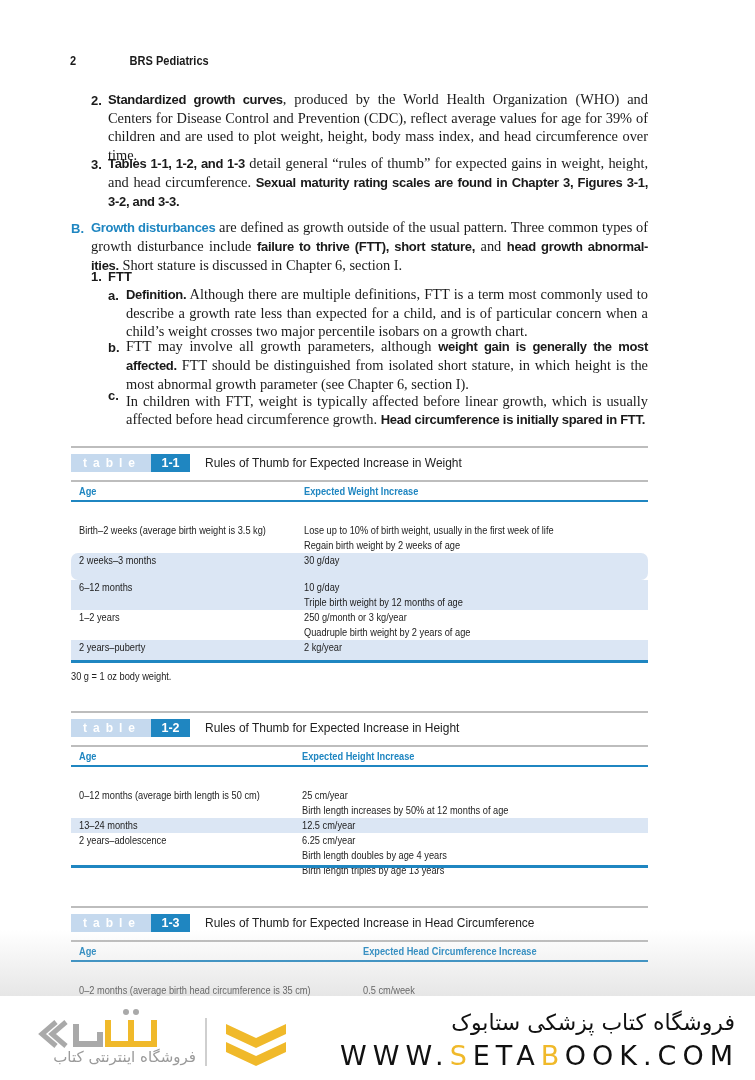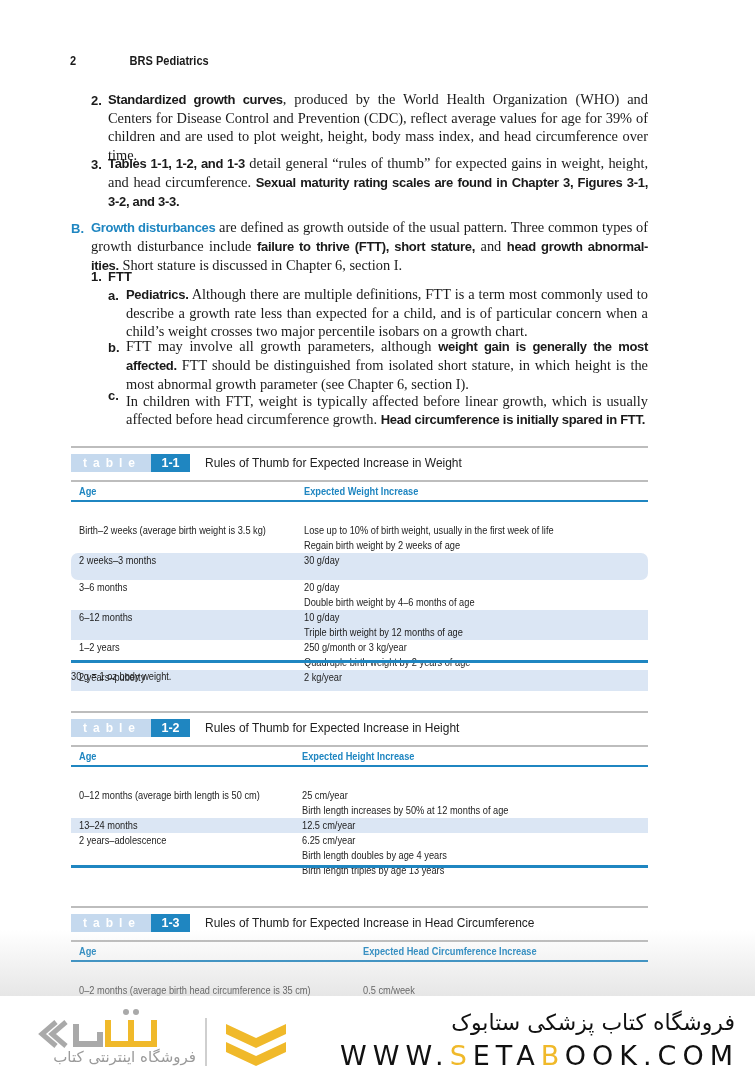--- a/index.html
+++ b/index.html
@@ -59,21 +59,21 @@
   <span class="marker" style="left:91px;top:157px;">3.</span>
   <div class="para" style="left:108px;top:154px;width:540px;"><b>Tables 1-1, 1-2, and 1-3</b><span> detail general “rules of thumb” for expected gains in weight, height, and head circumference. </span><b>Sexual maturity rating scales are found in Chapter 3, Figures 3-1, 3-2, and 3-3.</b></div>
 
   <span class="marker blue" style="left:71px;top:221px;">B.</span>
   <div class="para" style="left:91px;top:218px;width:557px;"><b class="blue">Growth disturbances</b><span> are defined as growth outside of the usual pattern. Three common types of growth disturbance include </span><b>failure to thrive (FTT), short stature,</b><span> and </span><b>head growth abnormal-ities.</b><span> Short stature is discussed in Chapter 6, section I.</span></div>
 
   <span class="marker" style="left:91px;top:269px;">1.</span>
   <span class="marker" style="left:108px;top:269px;">FTT</span>
 
   <span class="marker" style="left:108px;top:288px;">a.</span>
-  <div class="para" style="left:126px;top:285px;width:522px;"><b>Pediatrics.</b><span> Although there are multiple definitions, FTT is a term most commonly used to describe a growth rate less than expected for a child, and is of particular concern when a child’s weight crosses two major percentile isobars on a growth chart.</span></div>
+  <div class="para" style="left:126px;top:285px;width:522px;"><b>Definition.</b><span> Although there are multiple definitions, FTT is a term most commonly used to describe a growth rate less than expected for a child, and is of particular concern when a child’s weight crosses two major percentile isobars on a growth chart.</span></div>
 
   <span class="marker" style="left:108px;top:340px;">b.</span>
   <div class="para" style="left:126px;top:337px;width:522px;"><span>FTT may involve all growth parameters, although </span><b>weight gain is generally the most affected.</b><span> FTT should be distinguished from isolated short stature, in which height is the most abnormal growth parameter (see Chapter 6, section I).</span></div>
 
   <span class="marker" style="left:108px;top:388px;">c.</span>
   <div class="para" style="left:126px;top:392px;width:522px;"><span>In children with FTT, weight is typically affected before linear growth, which is usually affected before head circumference growth. </span><b>Head circumference is initially spared in FTT.</b></div>
 
   <div class="tbl" style="top:446px;height:220px;">
     <div class="topline"></div>
     <div class="label-box">table</div>
@@ -87,25 +87,20 @@
     <div class="hdrline"></div>
     <div class="rows">
         <div class="row" style="height: 30px;">
           <div class="cell" style="left: 8px;">Birth–2 weeks (average birth weight is 3.5 kg)</div>
           <div class="cell" style="left: 233px; top: 0px;">Lose up to 10% of birth weight, usually in the first week of life</div>
           <div class="cell" style="left: 233px; top: 15px;">Regain birth weight by 2 weeks of age</div>
         </div>
         <div class="row shade" style="height: 27px; border-radius: 7px;">
           <div class="cell" style="left: 8px;">2 weeks–3 months</div>
           <div class="cell" style="left: 233px; top: 0px;">30 g/day</div>
-        </div>
-        <div class="row" style="height: 30px;">
-          <div class="cell" style="left: 8px;">3–6 months</div>
-          <div class="cell" style="left: 233px; top: 0px;">20 g/day</div>
-          <div class="cell" style="left: 233px; top: 15px;">Double birth weight by 4–6 months of age</div>
         </div>
         <div class="row shade" style="height: 30px;">
           <div class="cell" style="left: 8px;">6–12 months</div>
           <div class="cell" style="left: 233px; top: 0px;">10 g/day</div>
           <div class="cell" style="left: 233px; top: 15px;">Triple birth weight by 12 months of age</div>
         </div>
         <div class="row" style="height: 30px;">
           <div class="cell" style="left: 8px;">1–2 years</div>
           <div class="cell" style="left: 233px; top: 0px;">250 g/month or 3 kg/year</div>
           <div class="cell" style="left: 233px; top: 15px;">Quadruple birth weight by 2 years of age</div>

